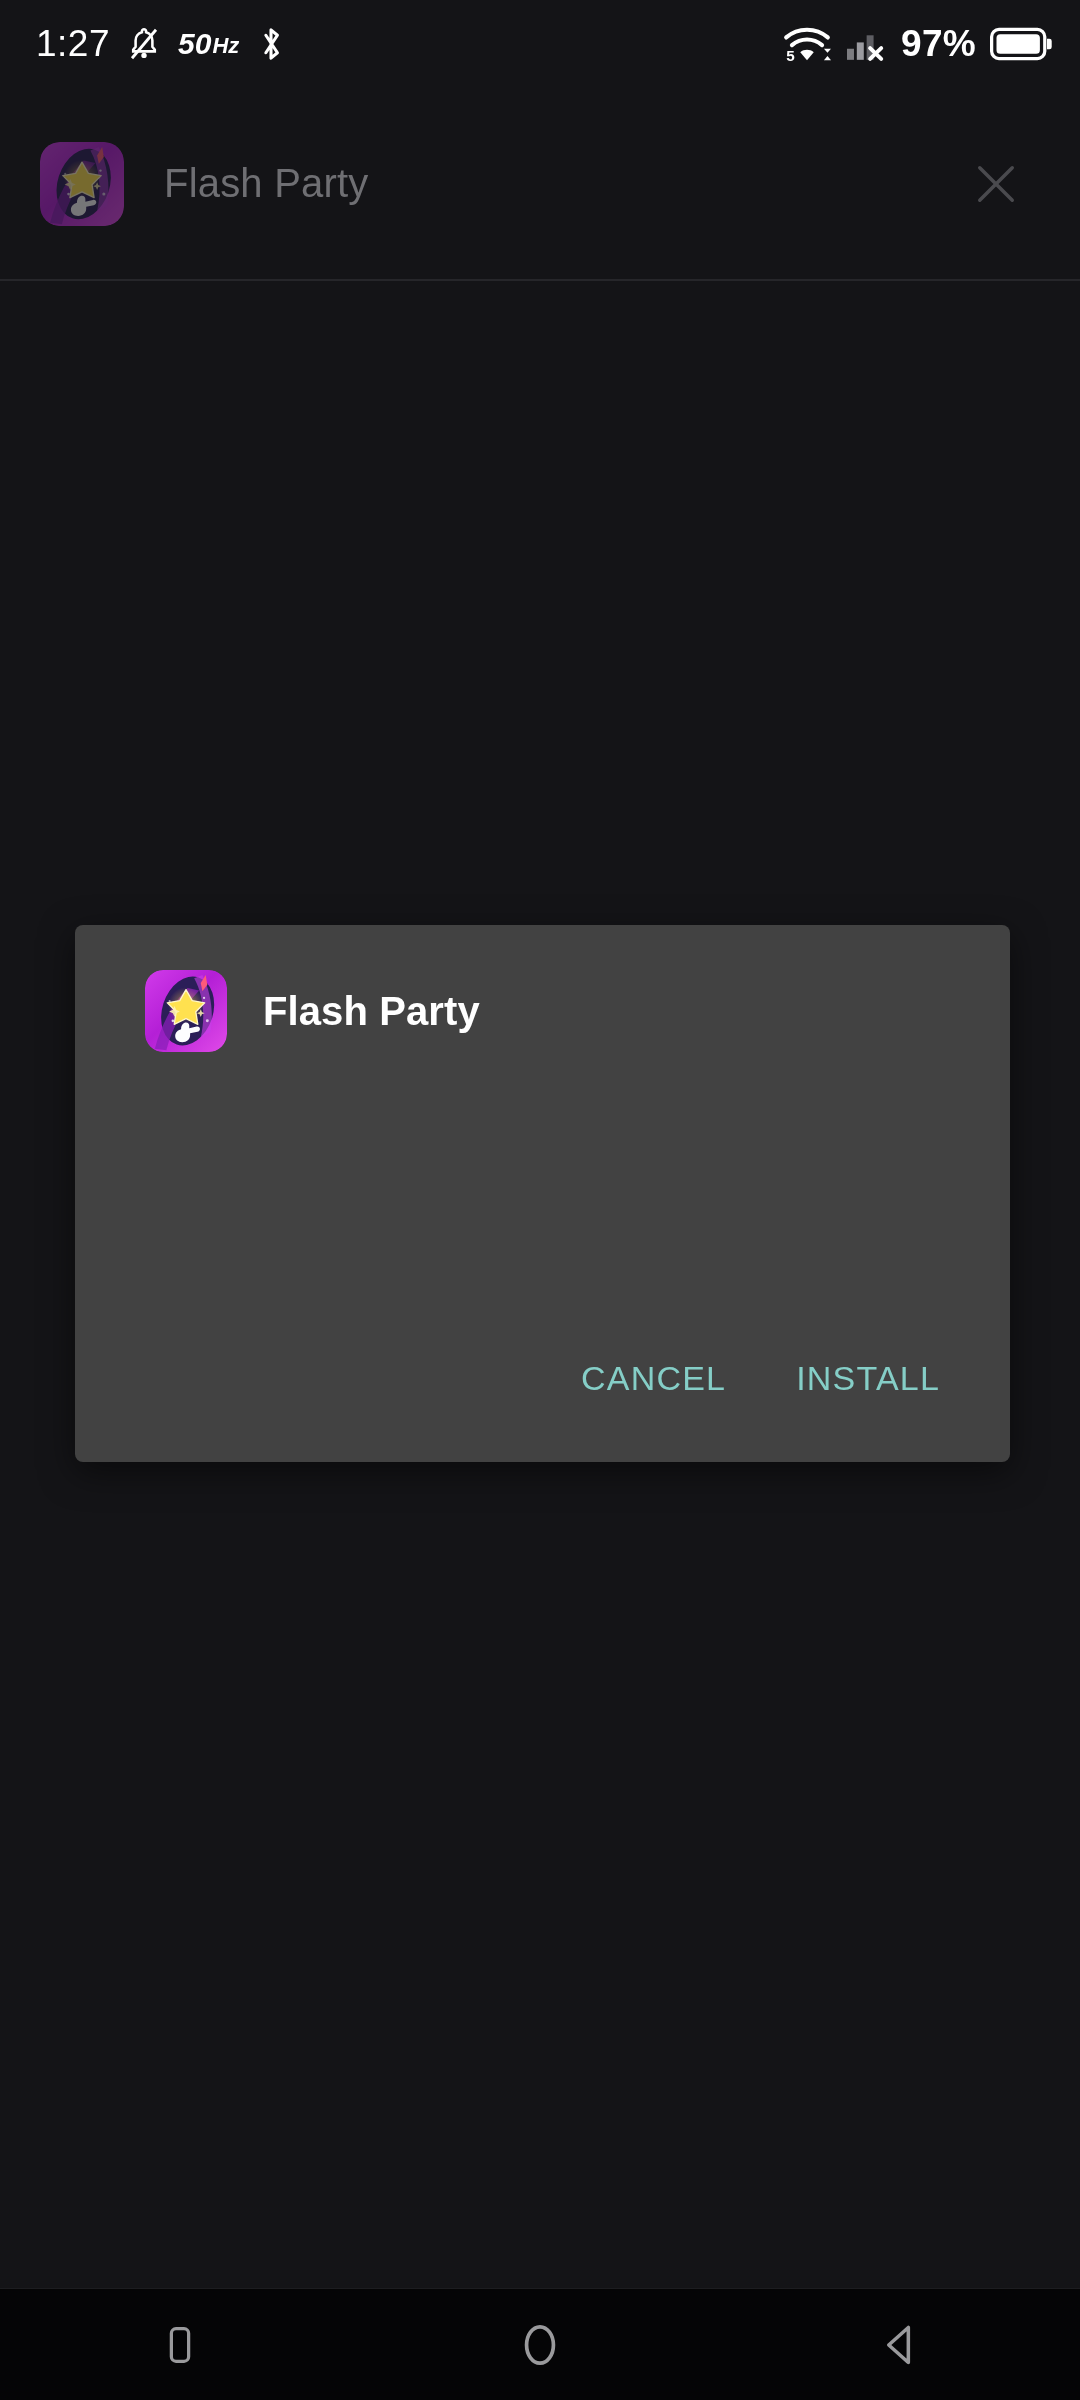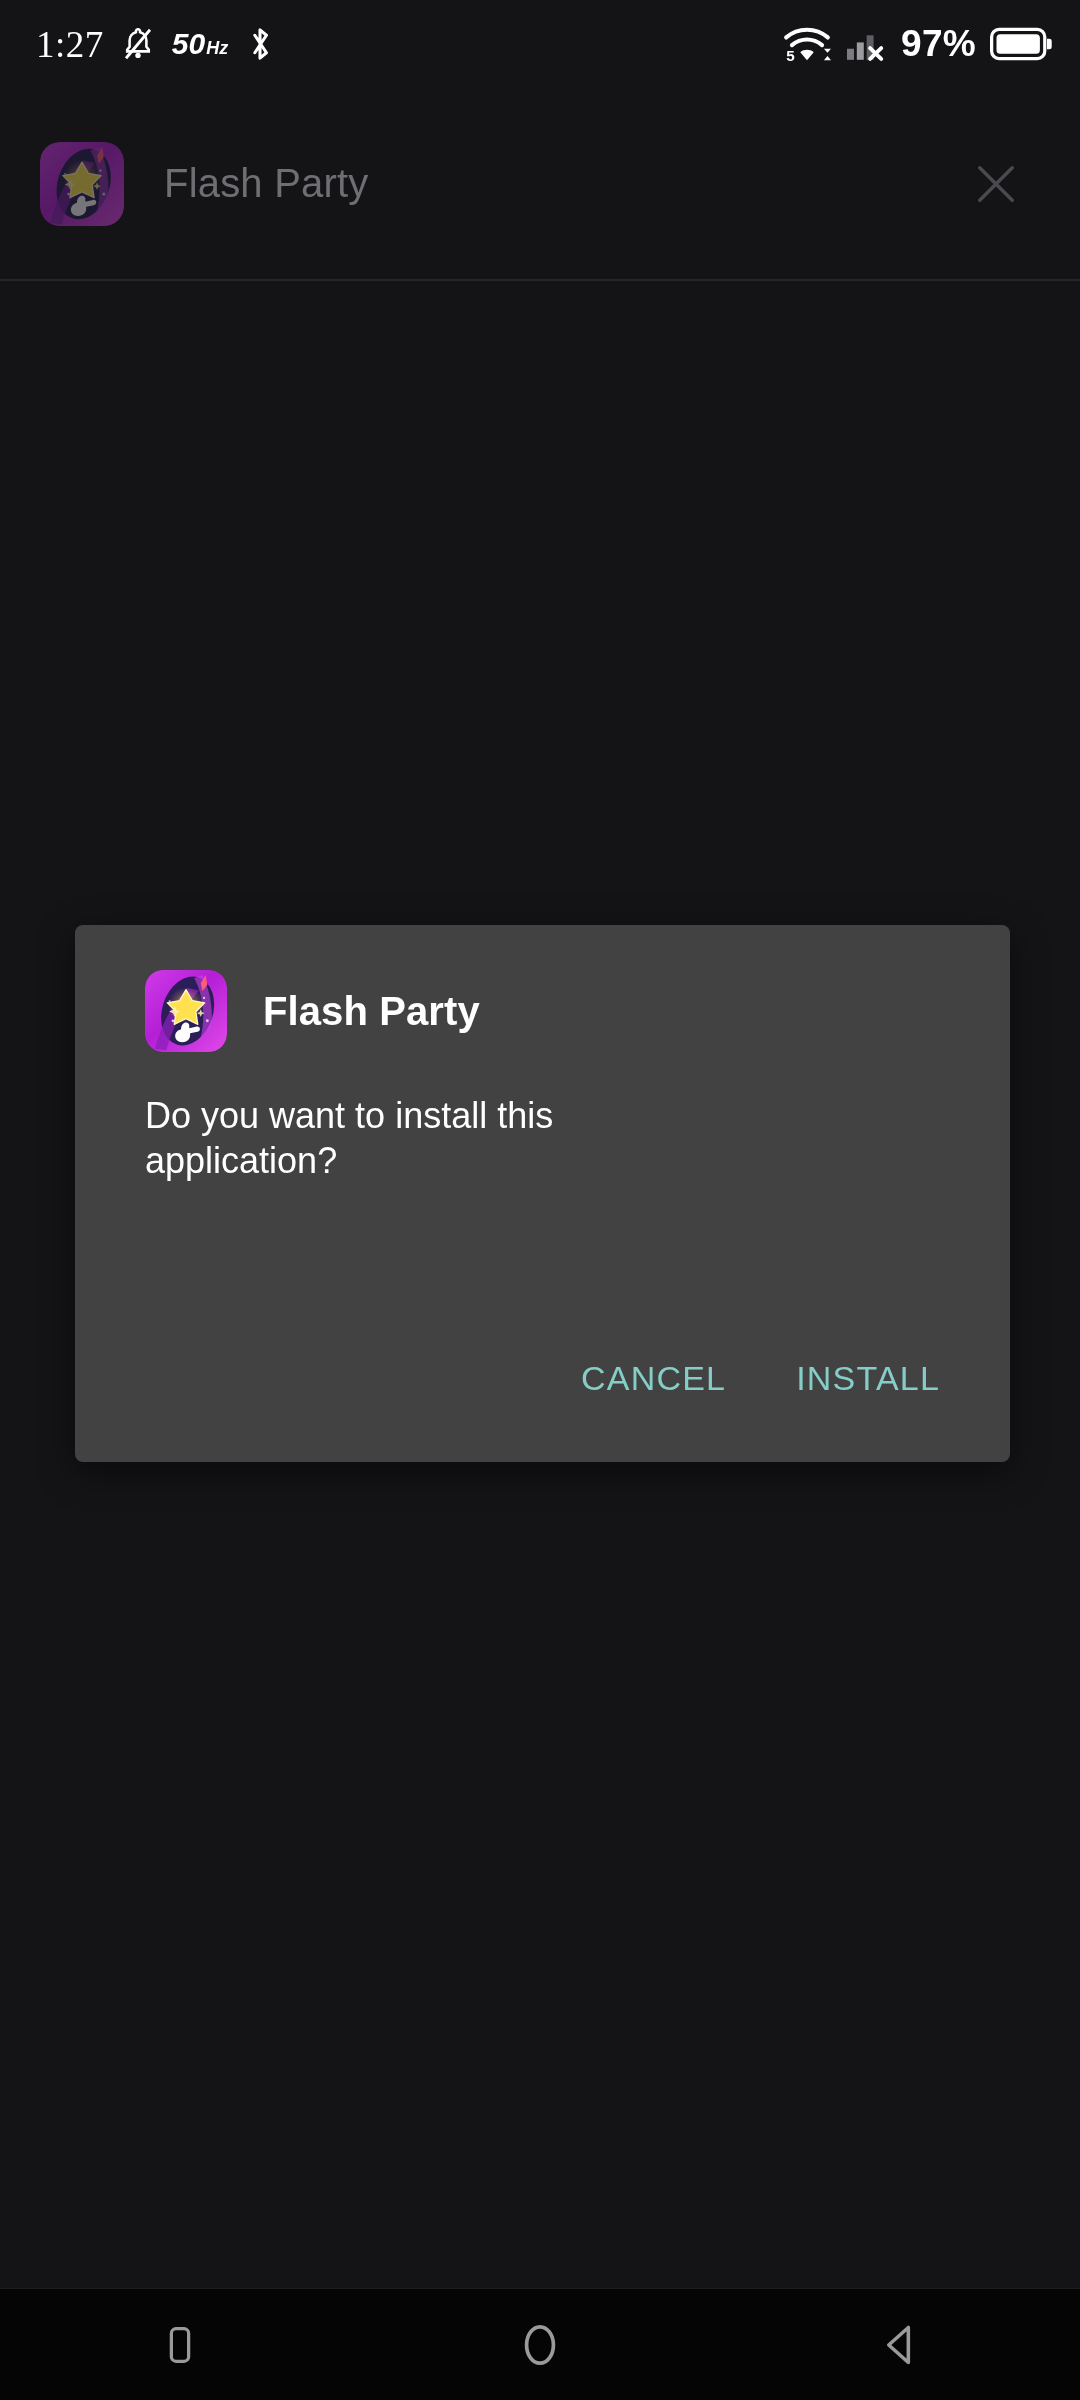--- a/index.html
+++ b/index.html
@@ -12,23 +12,23 @@
   #screen { position:relative; width:1080px; height:2400px; background:#141417; }
 
   
   #status-bar {
     position:absolute; left:0; top:0; width:1080px; height:88px;
     display:flex; align-items:center; justify-content:space-between;
     padding:0 28px 0 36px;
   }
   .sb-left { display:flex; align-items:center; gap:16px; }
   .sb-right { display:flex; align-items:center; gap:14px; }
-  .sb-clock { color:#fff; font-size:37px; letter-spacing:.5px;font-family:Liberation Serif, serif; }
+  .sb-clock { color:#fff; font-size:37px; letter-spacing:.5px; }
   .sb-hz { color:#fff; font-size:30px; font-weight:bold; font-style:italic; display:flex; align-items:flex-end; }
-  .sb-hz .unit { font-size:18px; font-style:italic; font-weight:bold; margin-left:1px; position:relative; top:-2px;}
+  .sb-hz .unit { font-size:22px; font-style:italic; font-weight:bold; margin-left:1px; position:relative; top:-2px;}
   .sb-pct { color:#fff; font-size:37px; font-weight:700; letter-spacing:.3px; }
   .icn { display:block; }
 
   
   #app-bar {
     position:absolute; left:0; top:88px; width:1080px; height:193px;
     display:flex; align-items:center; padding:0 36px 0 40px;
     border-bottom:2px solid #26262a;
   }
   #app-bar-icon {
@@ -221,21 +221,20 @@
           <circle cx="50" cy="47" r="26" fill="url(#glowB)"></circle>
           <path d="M50 24l7.6 13.4 15.2 2.6-10.8 11 2.4 15.2L50 59.4 35.6 66.2 38 51 27.2 40l15.2-2.6z" fill="#ffe14f" stroke="#fff7c9" stroke-width="1.6" stroke-linejoin="round"></path>
           <path d="M36 44l2 4.6 4.6 2-4.6 2L36 57l-2-4.4-4.6-2 4.6-2z" fill="#fff3b0" opacity=".9"></path>
           <path d="M68 48l1.4 3.2 3.2 1.4-3.2 1.4L68 57.2l-1.4-3.2-3.2-1.4 3.2-1.4z" fill="#fff3b0" opacity=".85"></path>
           <path d="M44 72c0-5 3-8 6-8 2.6 0 4 1.6 4 4v3l9-2c2.4-.5 4 .8 4 2.8 0 1.8-1.2 3-3 3.4l-9 2v2.4c0 5-4 8.4-9.6 8.4-5 0-8.6-3-8.6-7.4 0-4.4 3.2-7.4 7.2-8.4z" fill="#fdfdff"></path>
         </svg>
       </div>
       <div id="dialog-title">Flash Party</div>
     </div>
 
-    <div id="dialog-message">Do you want to install this application?</div>
 
     <div id="dialog-actions">
       <button class="dlg-btn">CANCEL</button>
       <button class="dlg-btn">INSTALL</button>
     </div>
   </div>
 
   <div id="nav-bar">
     <div class="nav-item">
       <span>

